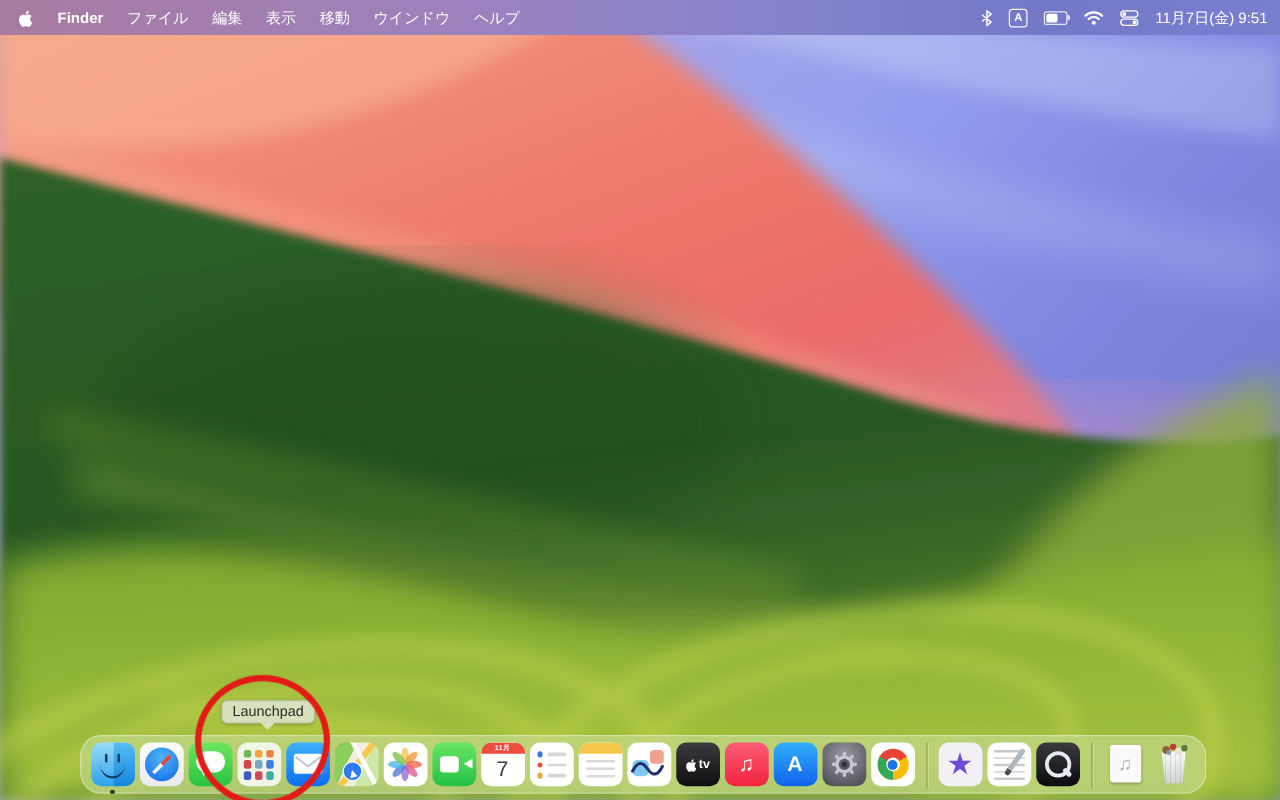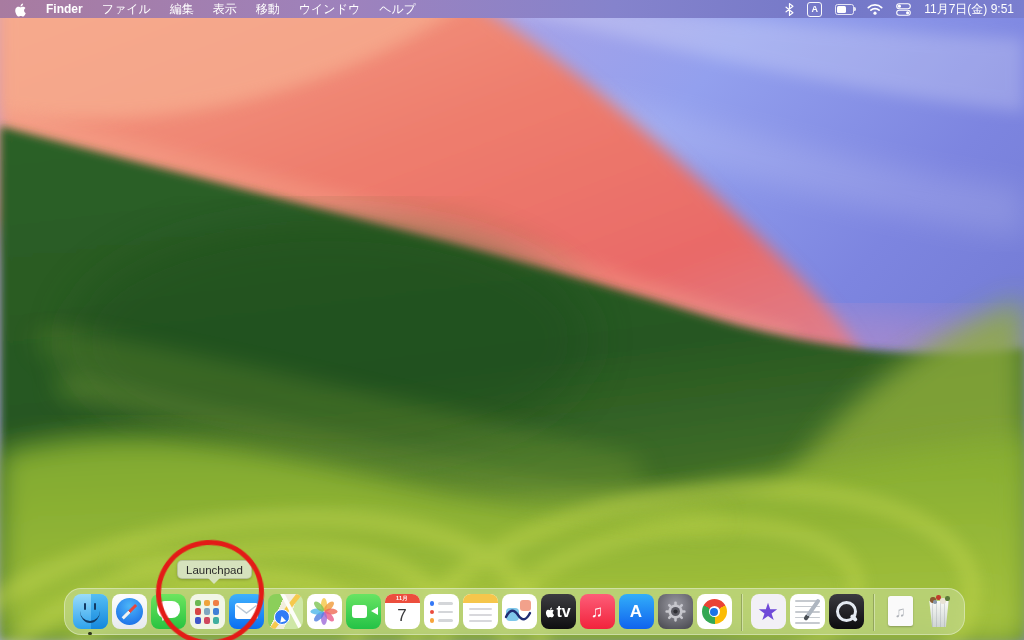--- a/index.html
+++ b/index.html
@@ -1,21 +1,21 @@
 <!DOCTYPE html>
 <html><head>
 <meta charset="utf-8">
 <style>
   html,body{margin:0;padding:0;background:#222;}
   #screen{position:relative;width:1024px;height:640px;overflow:hidden;
     font-family:"Liberation Sans","DejaVu Sans",sans-serif;-webkit-font-smoothing:antialiased;}
   
   #wallpaper{position:absolute;inset:0;}
   
-  #menubar{position:absolute;left:0;top:0;width:1024px;height:18px;
+  #menubar{position:absolute;left:0;top:0;width:1024px;height:28px;
     background:linear-gradient(90deg,#a87ba0 0%,#9d82bd 35%,#8583cc 60%,#7478c8 82%,#7a7ecf 100%);
     display:flex;align-items:center;color:#fff;font-size:12px;z-index:30;}
   #menubar .left{display:flex;align-items:center;gap:19px;padding-left:14px;}
   #menubar .appname{font-weight:bold;}
   #menubar .mitem{white-space:nowrap;}
   #menubar .right{margin-left:auto;display:flex;align-items:center;gap:13px;padding-right:10px;}
   .inputbox{width:13px;height:13px;border:1.2px solid rgba(255,255,255,.95);border-radius:3px;
     display:flex;align-items:center;justify-content:center;font-size:9px;font-weight:bold;line-height:1;}
   .battery{position:relative;width:17px;height:9px;border:1px solid rgba(255,255,255,.8);border-radius:2.5px;}
   .battery .fill{position:absolute;left:1px;top:1px;bottom:1px;background:#fff;border-radius:1.5px;}
@@ -95,21 +95,21 @@
   .notes .clip{background:#fff;}
   .notes .top{position:absolute;left:0;top:0;right:0;height:9px;background:#f6c64b;}
   .notes .ln{position:absolute;left:6px;right:6px;height:2px;border-radius:1px;background:#d8d8dc;}
   
   .freeform .clip{background:#fff;}
   .freeform .sq1{position:absolute;left:4px;top:14px;width:13px;height:13px;border-radius:4px;background:#7fc7ea;}
   .freeform .sq2{position:absolute;left:18px;top:6px;width:11px;height:11px;border-radius:3px;background:#f2a18b;}
   
   .appletv .clip{background:linear-gradient(180deg,#3c3c40,#0e0e10);display:flex;align-items:center;
     justify-content:center;gap:1px;color:#fff;}
-  .appletv .tv{font-size:16px;font-weight:bold;letter-spacing:0;}
+  .appletv .tv{font-size:10px;font-weight:bold;letter-spacing:0;}
   
   .music .clip{background:linear-gradient(180deg,#fd5d78,#f2233c);display:flex;align-items:center;
     justify-content:center;color:#fff;font-size:17px;}
   
   .appstore .clip{background:linear-gradient(180deg,#32aefa,#1063ee);display:flex;align-items:center;
     justify-content:center;color:#fff;font-size:17px;font-weight:bold;}
   
   .settings .clip{background:radial-gradient(circle at 50% 32%,#9b9ba3,#45454c);display:flex;
     align-items:center;justify-content:center;}
   

